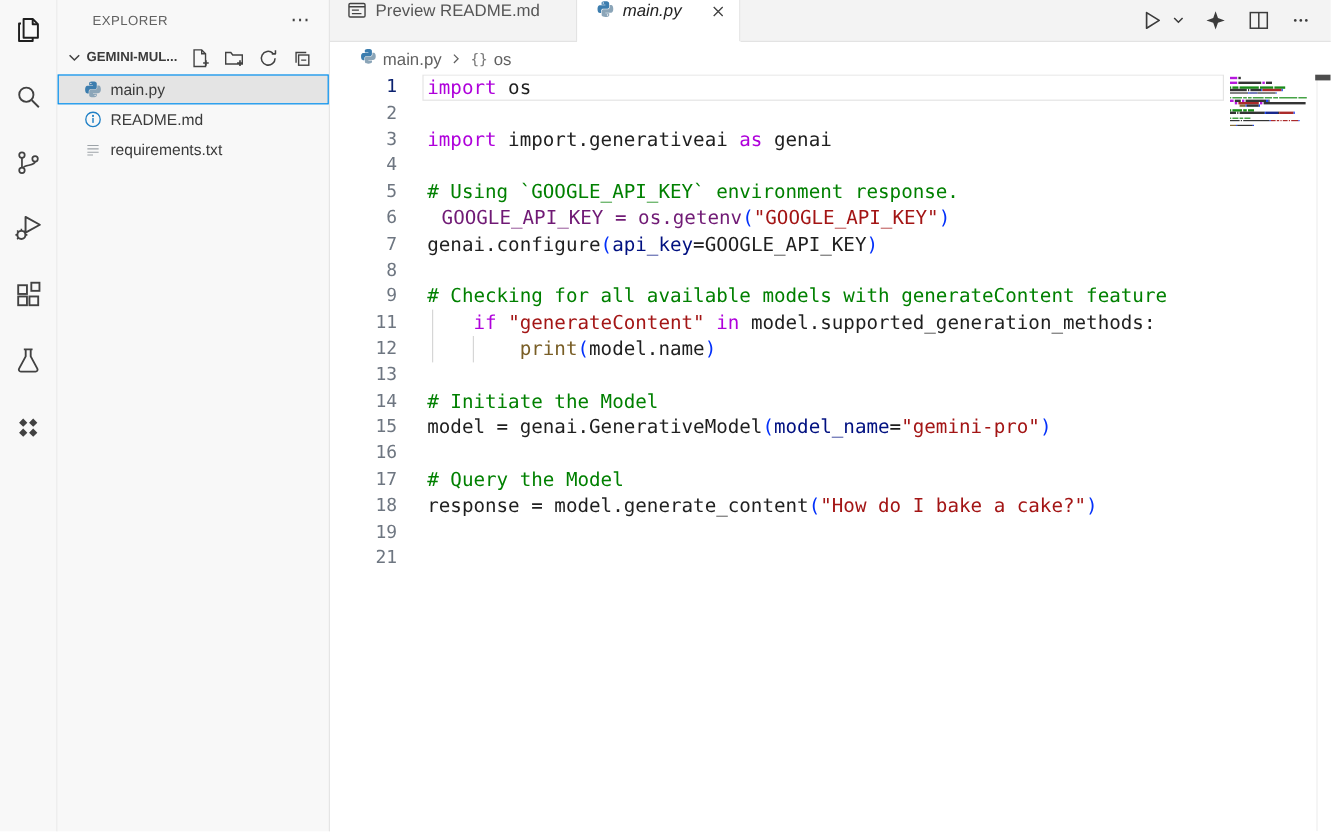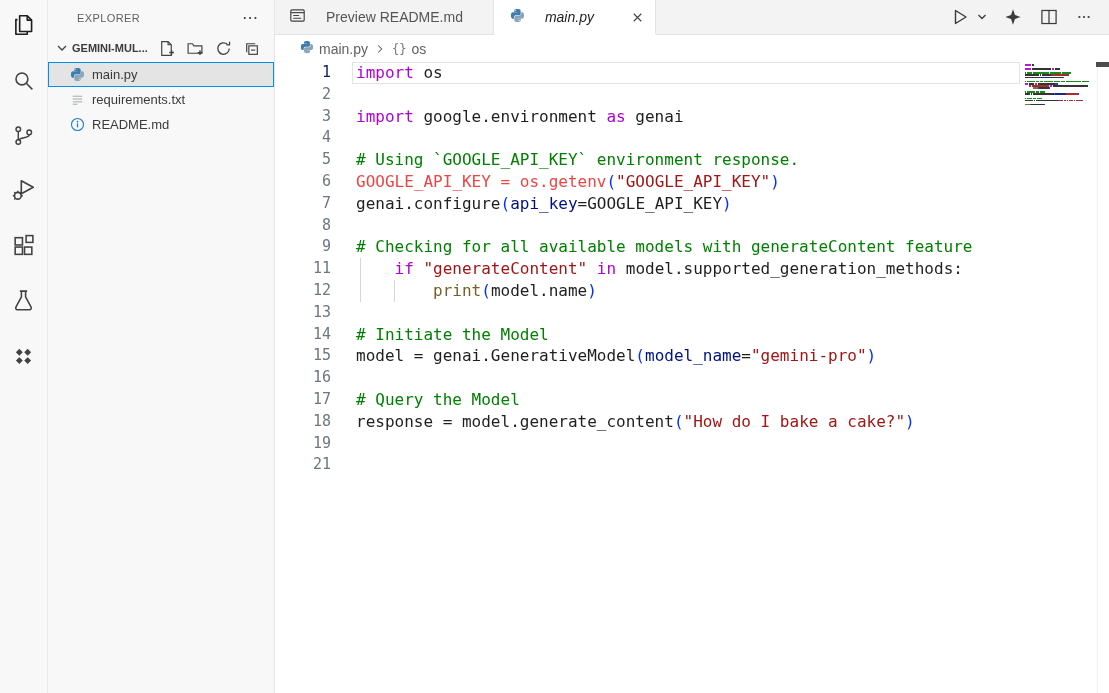--- a/index.html
+++ b/index.html
@@ -33,21 +33,21 @@
   .section-actions span { cursor:pointer; display:flex; }
   .file-list { margin-top:2px; }
   .file-row { height:25px; display:flex; align-items:center; padding-left:21px; gap:7px; border:1px solid transparent; cursor:pointer; color:#3b3b3b; }
   .file-row.selected { background:#e4e4e4; border:1px solid #0090f1; }
   .file-row svg { flex:0 0 auto; }
   .file-label { font-size:13px; }
 
   
   .main { flex:1; display:flex; flex-direction:column; min-width:0; background:#fff; }
   .tabbar { height:35px; flex:0 0 35px; background:#f3f3f3; display:flex; align-items:stretch; border-bottom:1px solid #e3e3e3; }
-  .tab { display:flex; align-items:center; gap:20px; font-size:14px; color:#555; border-right:1px solid #e3e3e3; cursor:pointer; }
+  .tab { display:flex; gap:7px; font-size:14px; color:#555; border-right:1px solid #e3e3e3; cursor:pointer; }
   .tab.preview-tab { padding:0 30px 0 14px; }
   .tab.active-tab { background:#ffffff; margin-bottom:-1px; border-bottom:1px solid #ffffff; color:#1f1f1f; padding:0 8px 0 16px; }
   .tab-label.italic { font-style:italic; }
   .tab-close { margin-left:14px; display:flex; padding:2px; border-radius:4px; }
   .editor-actions { margin-left:auto; display:flex; align-items:center; padding-right:14px; }
   .editor-actions .ea { display:flex; align-items:center; cursor:pointer; padding:3px; }
   .ea-run { margin-right:0; }
   .ea-run-dd { margin-right:10px; }
   .ea-sparkle { margin-right:12px; }
   .ea-split { margin-right:12px; }
@@ -173,35 +173,35 @@
           <span style="display: flex;">
             <svg width="15" height="15" viewBox="0 0 32 32">
               <path fill="#3c7dae" d="M15.9 2c-7.2 0-6.7 3.1-6.7 3.1v3.3h6.8v.9H6.6S2 8.8 2 16.1c0 7.2 4 7 4 7h2.4v-3.4s-.1-4 3.9-4h6.7s3.7.1 3.7-3.6V5.7S23.3 2 15.9 2zm-3.7 2.1a1.2 1.2 0 1 1 0 2.5 1.2 1.2 0 0 1 0-2.5z"></path>
               <path fill="#8ba5b8" d="M16.1 30c7.2 0 6.7-3.1 6.7-3.1v-3.3H16v-.9h9.4s4.6.5 4.6-6.8c0-7.2-4-7-4-7h-2.4v3.4s.1 4-3.9 4H13s-3.7-.1-3.7 3.6v6.4S8.7 30 16.1 30zm3.7-2.1a1.2 1.2 0 1 1 0-2.5 1.2 1.2 0 0 1 0 2.5z"></path>
             </svg>
           </span>
           <span class="file-label">main.py</span>
         </div>
         <div class="file-row">
           <span style="display: flex;">
-            <svg width="15" height="15" viewBox="0 0 16 16" fill="none" stroke="#9da3a8" stroke-width="1.2">
-              <path d="M3 4.5h10M3 7.5h10M3 10.5h10M3 13h5" stroke-width="1"></path>
-            </svg>
-          </span>
-          <span class="file-label">requirements.txt</span>
-        </div>
-        <div class="file-row">
-          <span style="display: flex;">
             <svg width="15" height="15" viewBox="0 0 16 16">
               <circle cx="8" cy="8" r="6.4" fill="none" stroke="#2080c6" stroke-width="1.2"></circle>
               <circle cx="8" cy="4.9" r=".95" fill="#2080c6"></circle>
               <rect x="7.35" y="6.7" width="1.3" height="4.4" fill="#2080c6"></rect>
             </svg>
           </span>
           <span class="file-label">README.md</span>
+        </div>
+        <div class="file-row">
+          <span style="display: flex;">
+            <svg width="15" height="15" viewBox="0 0 16 16" fill="none" stroke="#9da3a8" stroke-width="1.2">
+              <path d="M3 4.5h10M3 7.5h10M3 10.5h10M3 13h5" stroke-width="1"></path>
+            </svg>
+          </span>
+          <span class="file-label">requirements.txt</span>
         </div>
       </div>
   </div>
 
   <div class="main">
     <div class="tabbar">
       <div class="tab preview-tab">
         <span>
           <svg width="17" height="17" viewBox="0 0 16 16" fill="none" stroke="#424242" stroke-width="1.1">
               <rect x="1.7" y="2.7" width="12.6" height="10.6" rx="1"></rect>
@@ -276,24 +276,24 @@
         <span class="bc-symbol-glyph">{}</span>
         <span>os</span>
       </span>
     </div>
 
     <div class="editor" id="editor">
       <div class="code-lines" id="codelines">
           <div class="active-line-box" style="top: 0px;"></div>
           <div class="code-line"><span class="gutter-num active">1</span><span style="color: rgb(175, 0, 219);">import</span><span style="color: rgb(31, 31, 31);"> os</span></div>
           <div class="code-line"><span class="gutter-num">2</span></div>
-          <div class="code-line"><span class="gutter-num">3</span><span style="color: rgb(175, 0, 219);">import</span><span style="color: rgb(31, 31, 31);"> google.environment </span><span style="color: rgb(175, 0, 219);">as</span><span style="color: rgb(31, 31, 31);"> genai</span></div>
+          <div class="code-line"><span class="gutter-num">3</span><span style="color: rgb(175, 0, 219);">import</span><span style="color: rgb(31, 31, 31);"> import.generativeai </span><span style="color: rgb(175, 0, 219);">as</span><span style="color: rgb(31, 31, 31);"> genai</span></div>
           <div class="code-line"><span class="gutter-num">4</span></div>
           <div class="code-line"><span class="gutter-num">5</span><span style="color: rgb(0, 128, 0);"># Using `GOOGLE_API_KEY` environment response.</span></div>
-          <div class="code-line"><span class="gutter-num">6</span><span style="color: #ef4444;">GOOGLE_API_KEY = os.getenv</span><span style="color: rgb(4, 49, 250);">(</span><span style="color: rgb(163, 21, 21);">"GOOGLE_API_KEY"</span><span style="color: rgb(4, 49, 250);">)</span></div>
+          <div class="code-line"><span class="gutter-num">6</span><span style="color: #701a75; margin-left: 12px;">GOOGLE_API_KEY = os.getenv</span><span style="color: rgb(4, 49, 250);">(</span><span style="color: rgb(163, 21, 21);">"GOOGLE_API_KEY"</span><span style="color: rgb(4, 49, 250);">)</span></div>
           <div class="code-line"><span class="gutter-num">7</span><span style="color: rgb(31, 31, 31);">genai.configure</span><span style="color: rgb(4, 49, 250);">(</span><span style="color: rgb(0, 16, 128);">api_key</span><span style="color: rgb(31, 31, 31);">=GOOGLE_API_KEY</span><span style="color: rgb(4, 49, 250);">)</span></div>
           <div class="code-line"><span class="gutter-num">8</span></div>
           <div class="code-line"><span class="gutter-num">9</span><span style="color: rgb(0, 128, 0);"># Checking for all available models with generateContent feature</span></div>
           <div class="code-line"><span class="gutter-num">11</span><span class="indent-guide" style="left: 85px;"></span><span style="color: rgb(31, 31, 31);">    </span><span style="color: rgb(175, 0, 219);">if</span><span style="color: rgb(31, 31, 31);"> </span><span style="color: rgb(163, 21, 21);">"generateContent"</span><span style="color: rgb(31, 31, 31);"> </span><span style="color: rgb(175, 0, 219);">in</span><span style="color: rgb(31, 31, 31);"> model.supported_generation_methods:</span></div>
           <div class="code-line"><span class="gutter-num">12</span><span class="indent-guide" style="left: 85px;"></span><span class="indent-guide" style="left: 119px;"></span><span style="color: rgb(31, 31, 31);">        </span><span style="color: rgb(121, 94, 38);">print</span><span style="color: rgb(4, 49, 250);">(</span><span style="color: rgb(31, 31, 31);">model.name</span><span style="color: rgb(4, 49, 250);">)</span></div>
           <div class="code-line"><span class="gutter-num">13</span></div>
           <div class="code-line"><span class="gutter-num">14</span><span style="color: rgb(0, 128, 0);"># Initiate the Model</span></div>
           <div class="code-line"><span class="gutter-num">15</span><span style="color: rgb(31, 31, 31);">model = genai.GenerativeModel</span><span style="color: rgb(4, 49, 250);">(</span><span style="color: rgb(0, 16, 128);">model_name</span><span style="color: rgb(31, 31, 31);">=</span><span style="color: rgb(163, 21, 21);">"gemini-pro"</span><span style="color: rgb(4, 49, 250);">)</span></div>
           <div class="code-line"><span class="gutter-num">16</span></div>
           <div class="code-line"><span class="gutter-num">17</span><span style="color: rgb(0, 128, 0);"># Query the Model</span></div>

